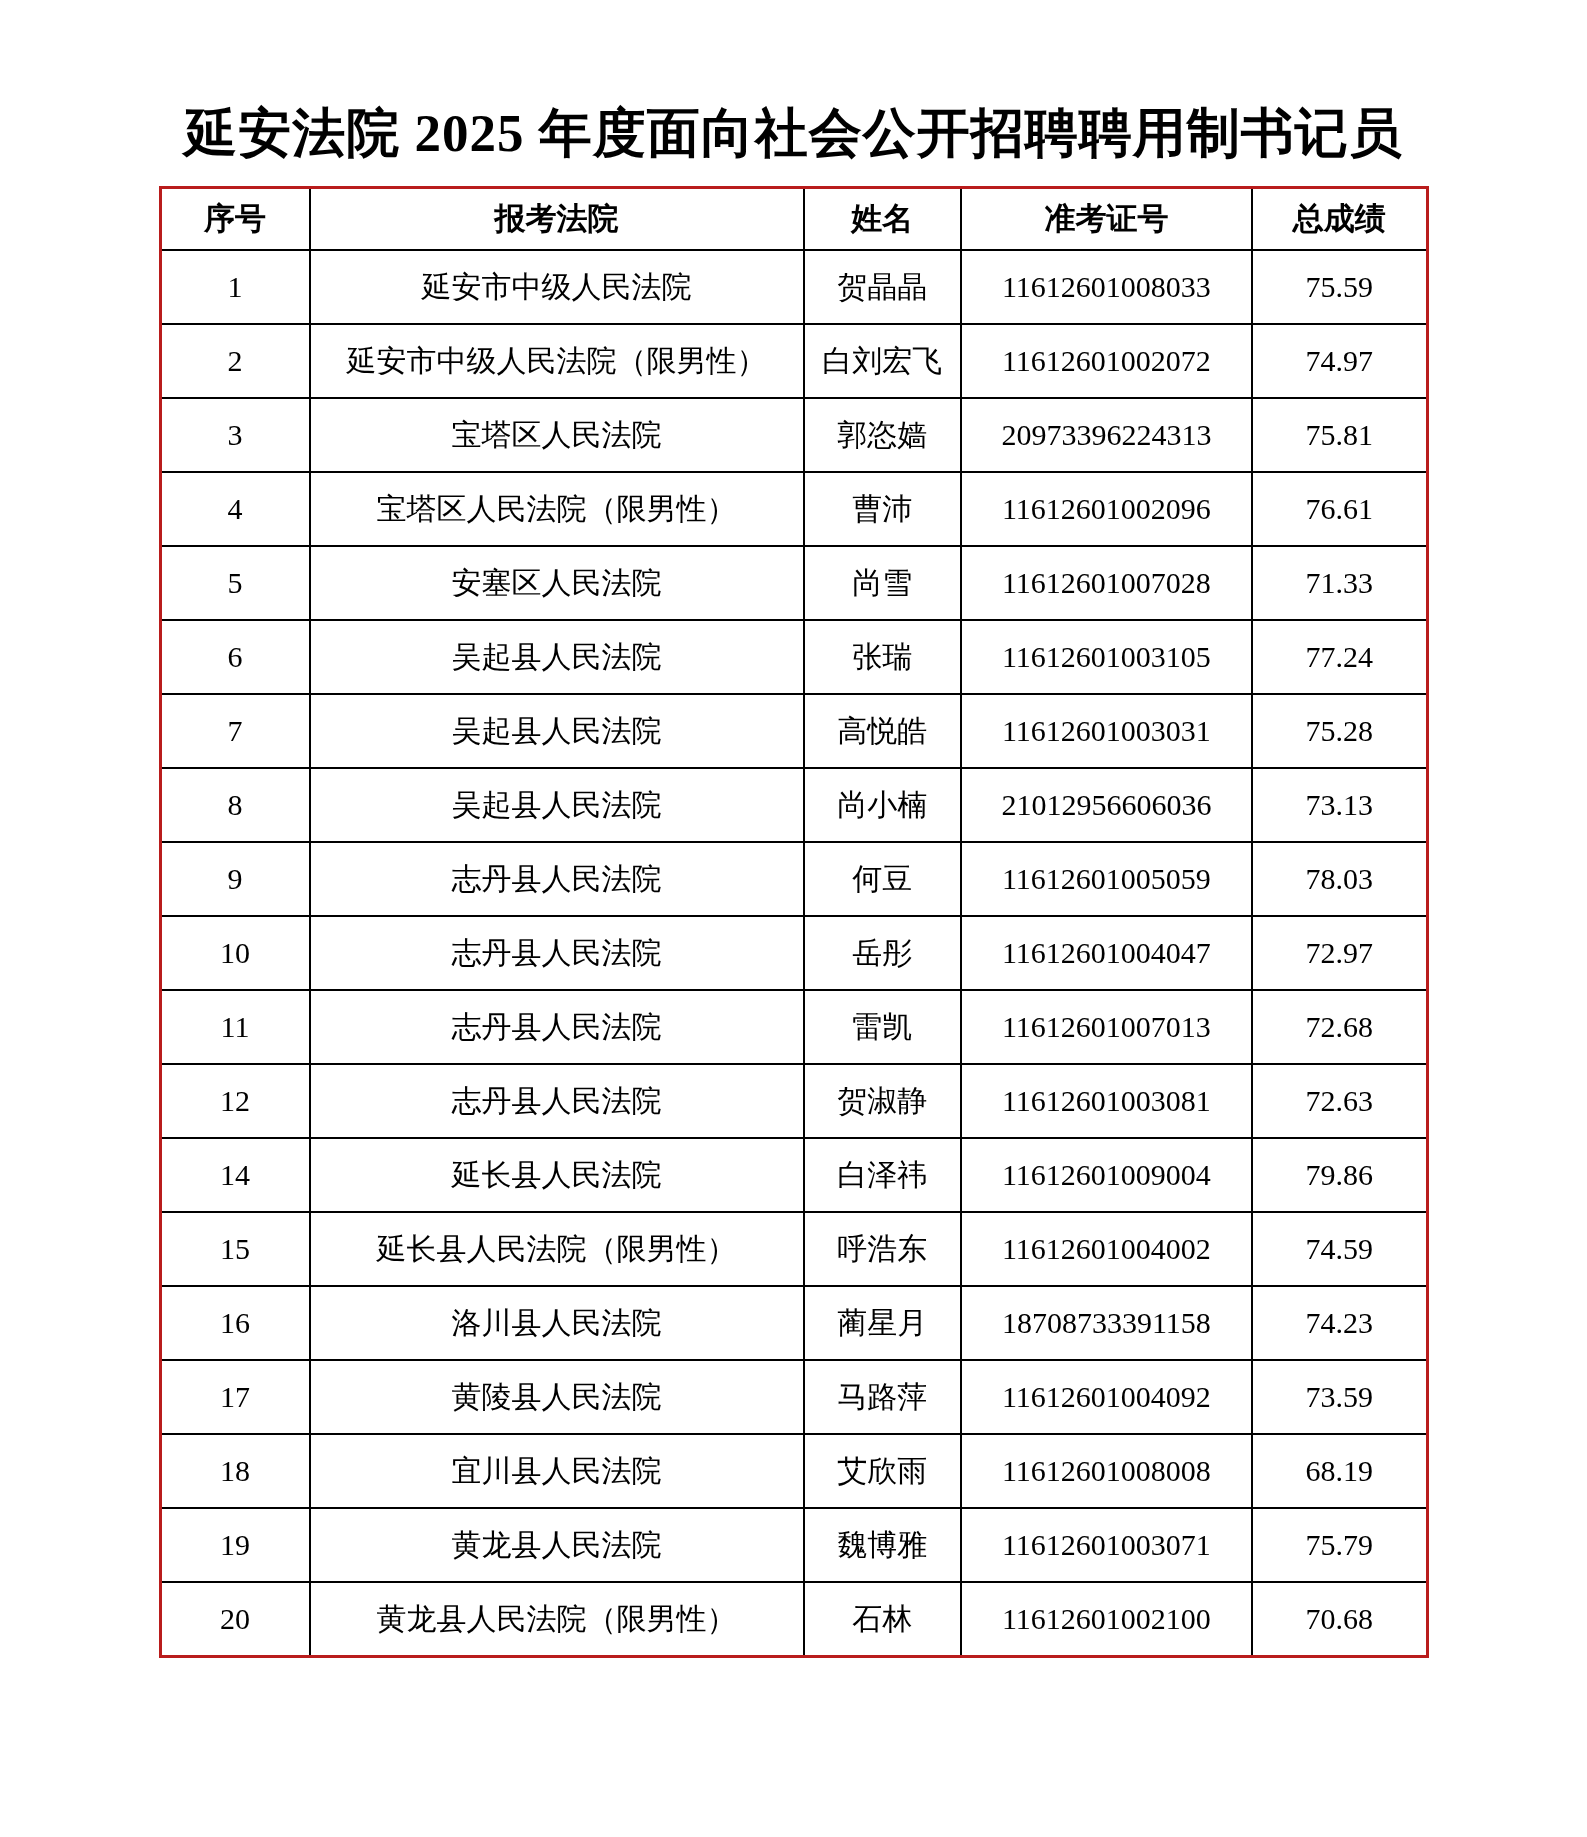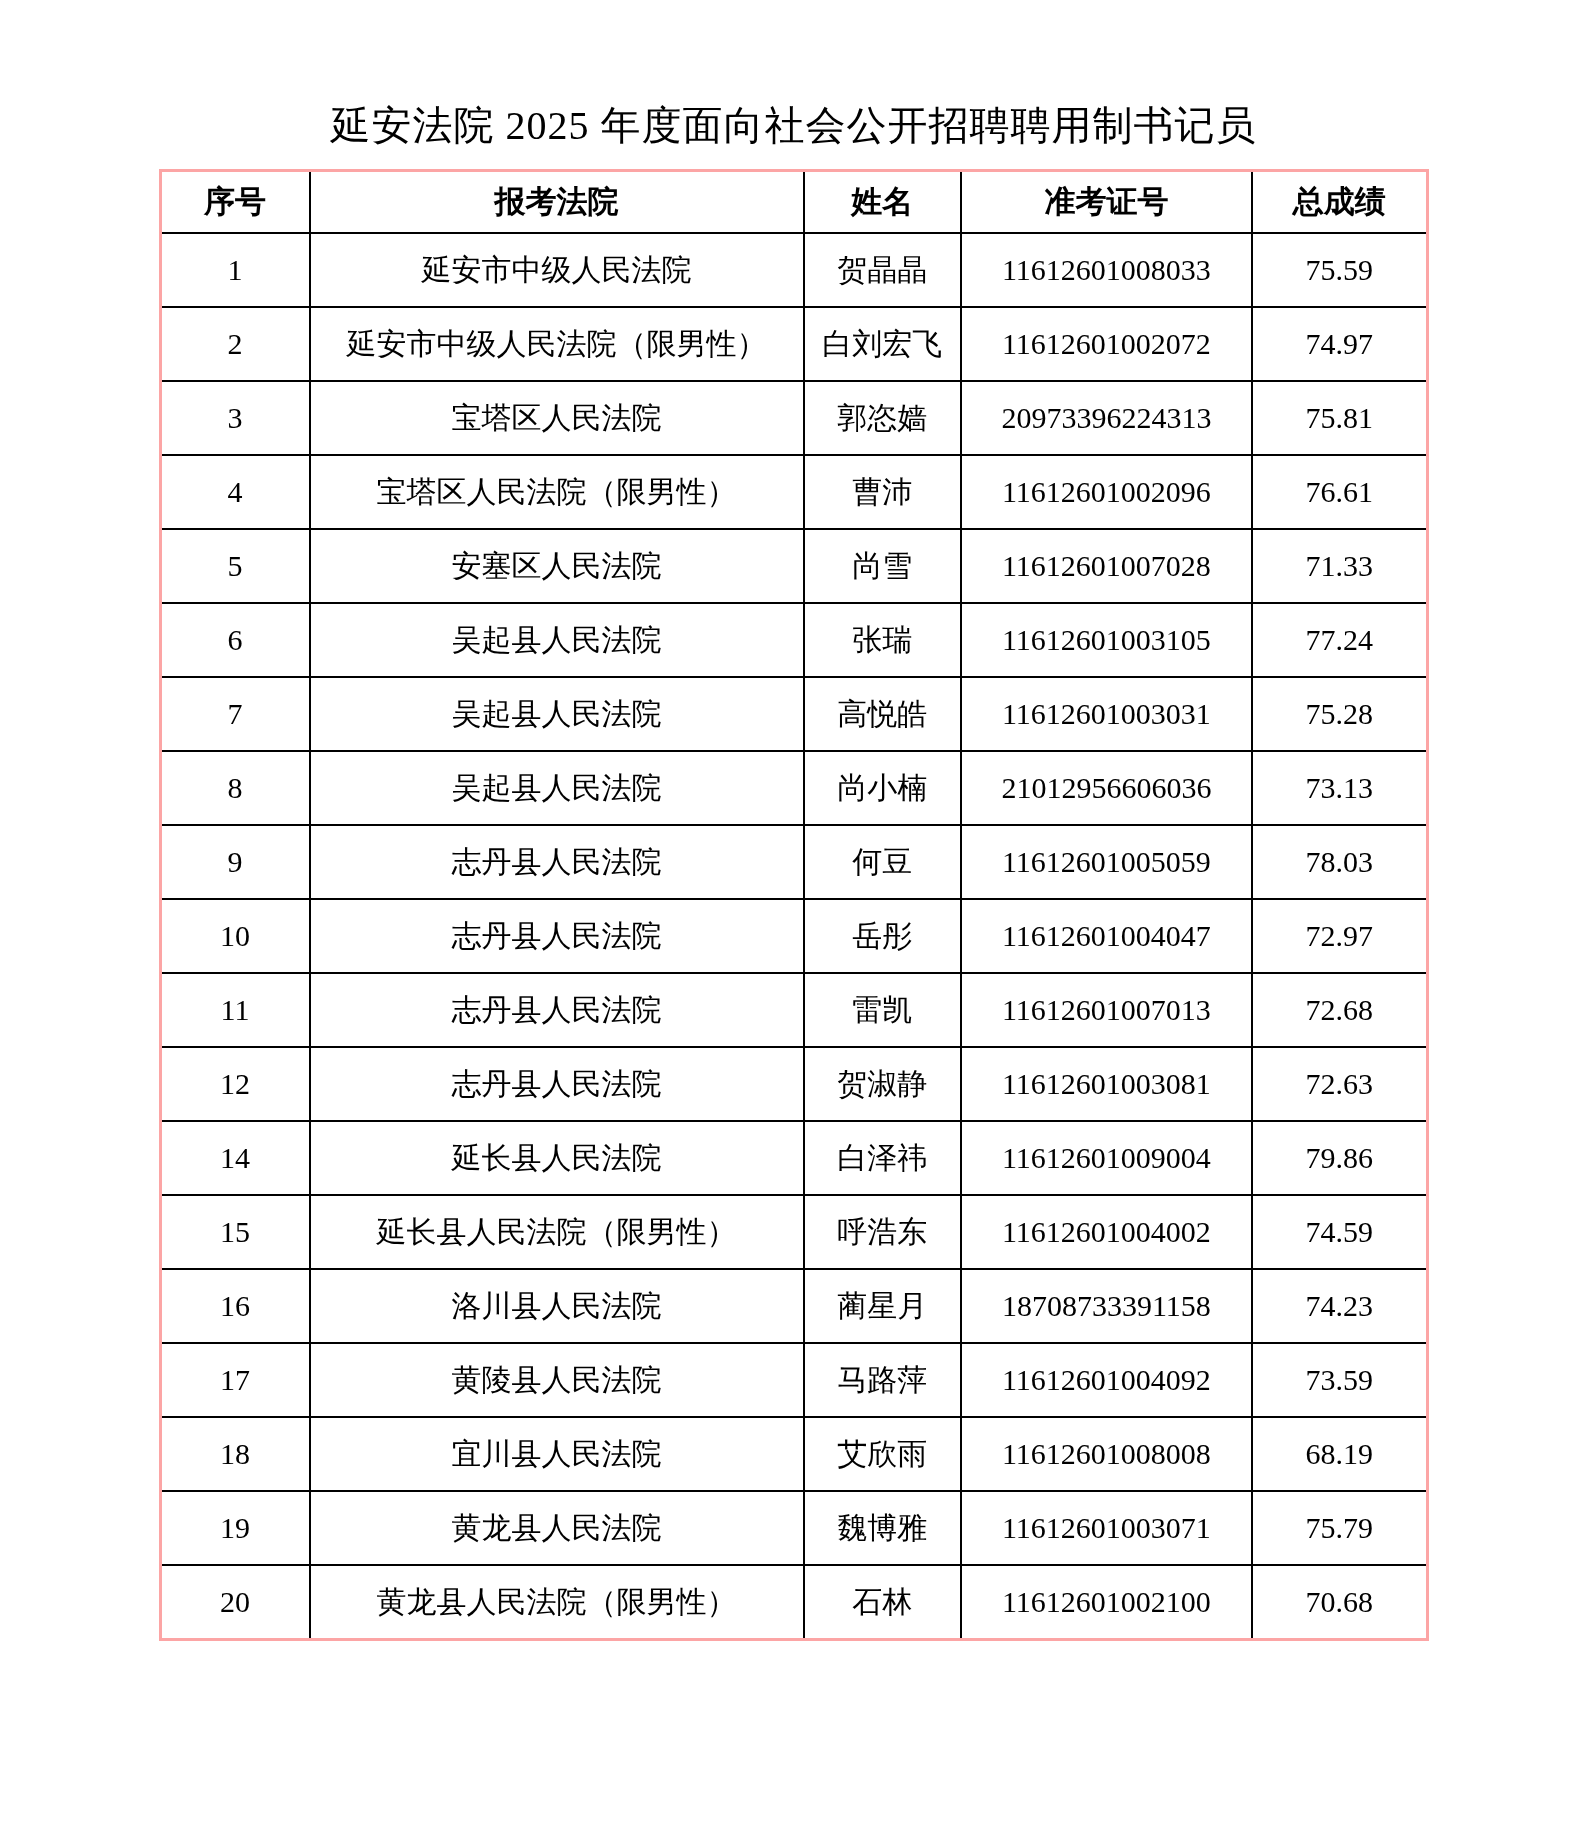--- a/index.html
+++ b/index.html
@@ -13,37 +13,37 @@
     font-family: "Liberation Serif", "DejaVu Serif", serif;
     color: #000000;
     overflow: hidden;
   }
   .doc {
     width: 1587px;
     box-sizing: border-box;
   }
   .doc-title {
     text-align: center;
-    font-weight: normal;
-    font-size: 40px;
+    font-weight: bold;
+    font-size: 53px;
     letter-spacing: 1px;
     margin: 0;
   }
   .doc-title.line1 {
     padding-top: 98px;
   }
   .doc-title.line2 {
     padding-top: 46px;
   }
   table.roster {
     border-collapse: collapse;
     table-layout: fixed;
     width: 1270px;
     margin: 16px auto 0 auto;
-    border: 3px solid #fca5a5;
+    border: 3px solid #b91c1c;
   }
   table.roster th,
   table.roster td {
     border: 2px solid #000000;
     text-align: center;
     vertical-align: middle;
     padding: 0 6px;
     overflow: hidden;
     white-space: nowrap;
   }

